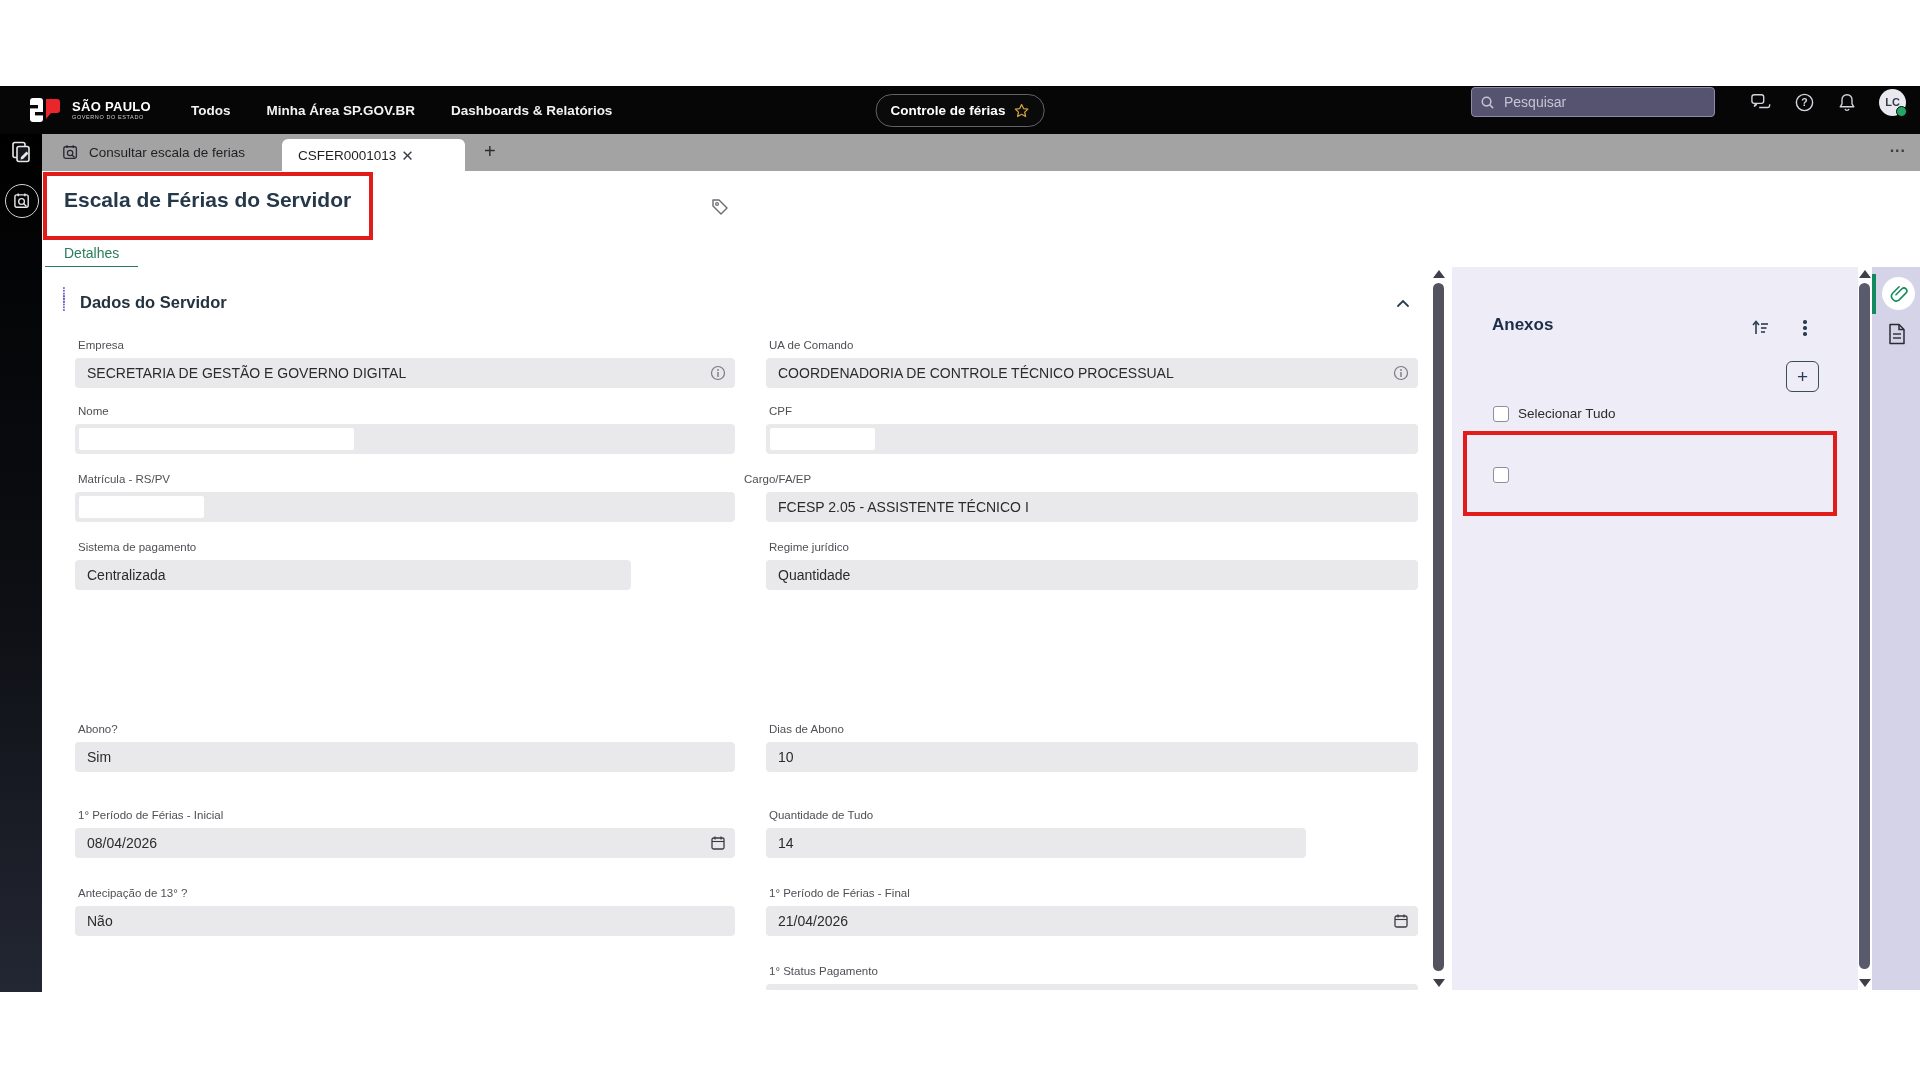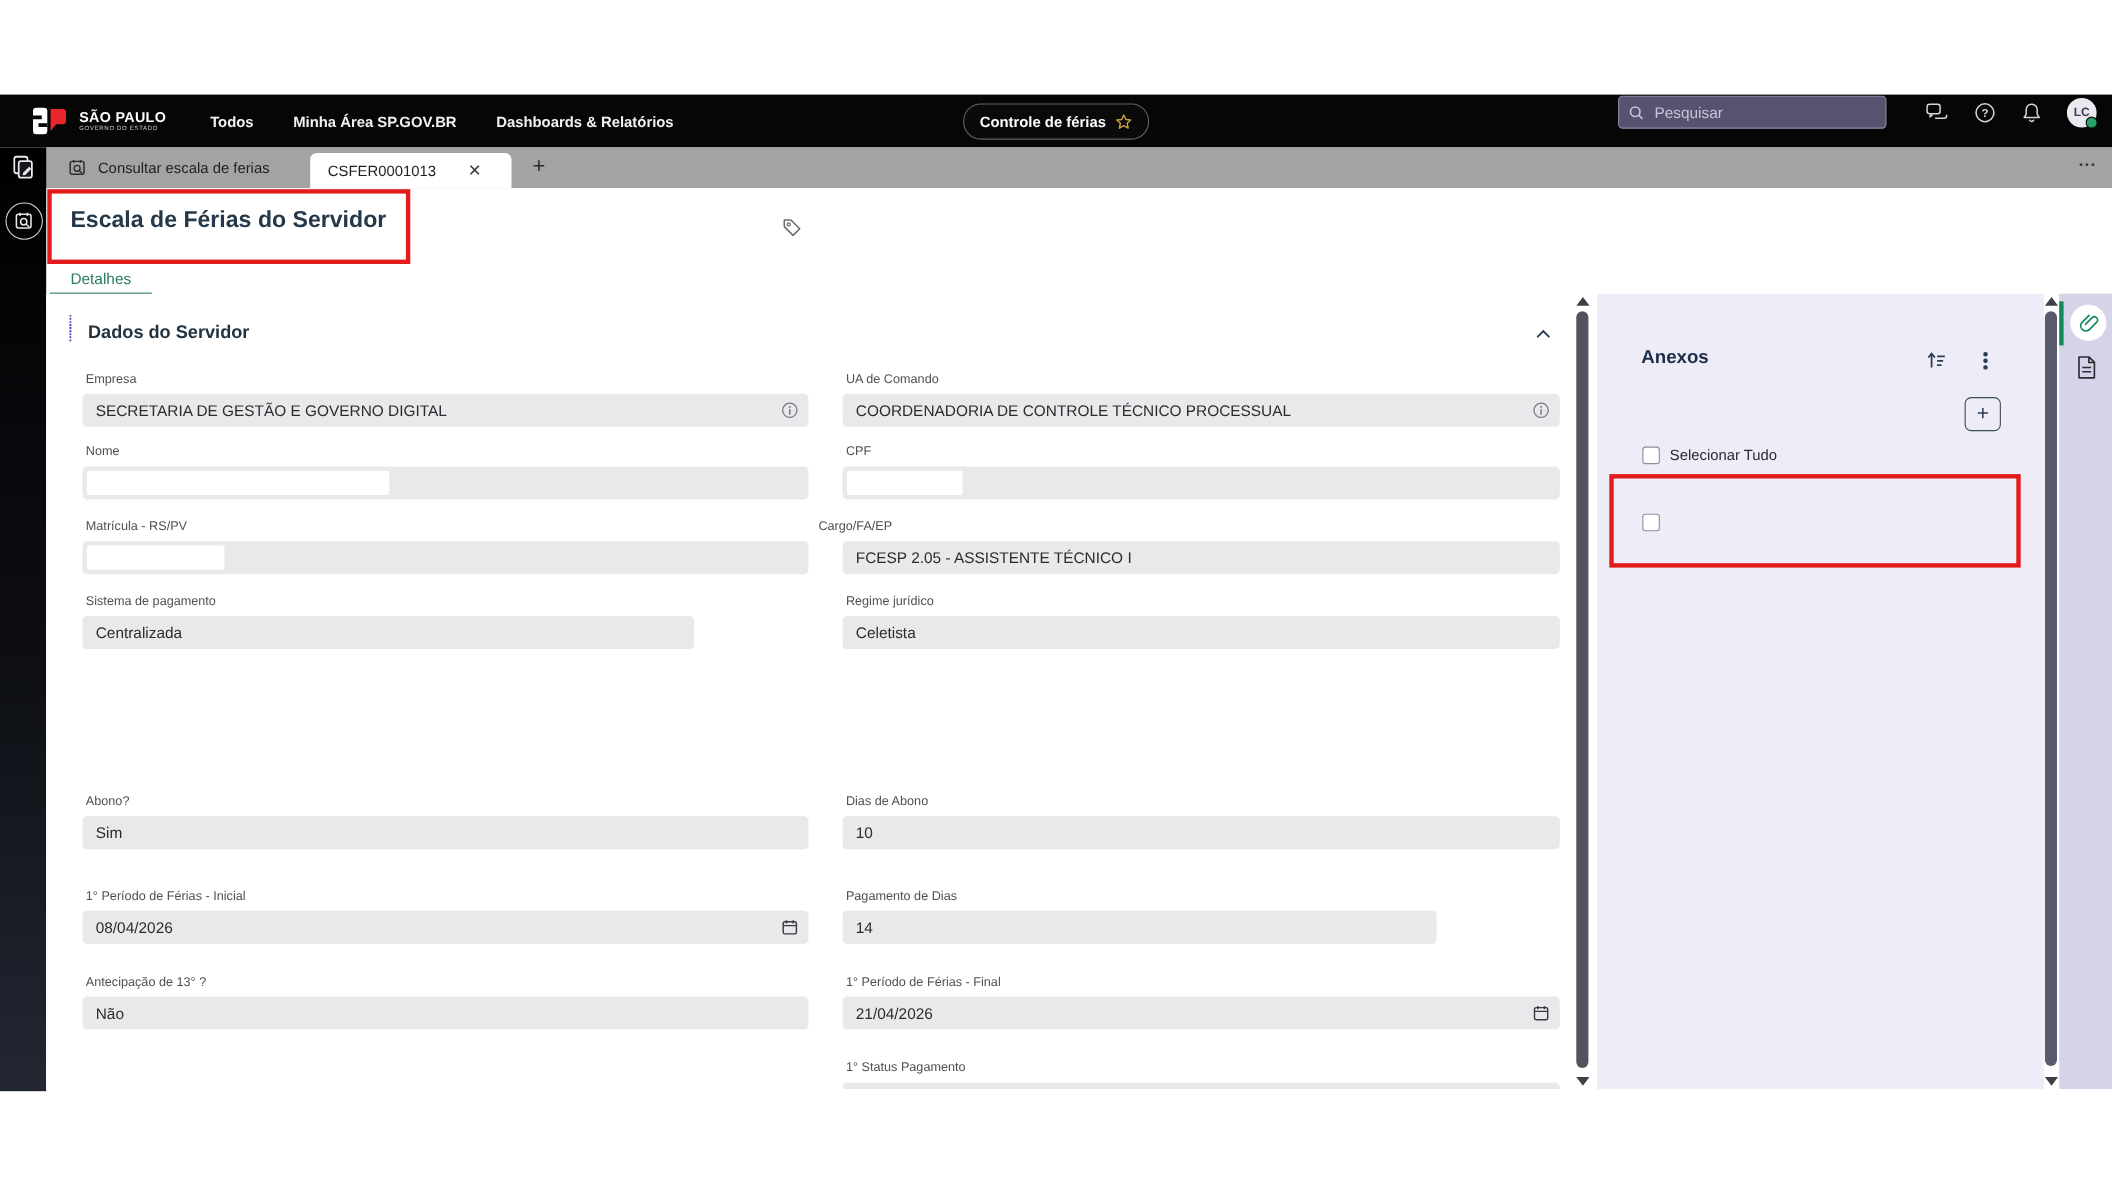--- a/index.html
+++ b/index.html
@@ -30,21 +30,21 @@
           font-size:11px;font-weight:bold;display:flex;align-items:center;justify-content:center;}
   .avatar .dot{position:absolute;right:-1px;bottom:-1px;width:9px;height:9px;border-radius:50%;
                background:#27a465;border:1.5px solid #060607;}
 
   
   .tabbar{position:absolute;left:38px;top:134px;width:1882px;height:37px;background:#a3a3a3;}
   .tab1{position:absolute;left:10px;top:0;height:37px;display:flex;align-items:center;gap:9px;
         padding:0 14px;cursor:pointer;}
   .tab1-label{font-size:13.5px;color:#1f1f24;}
   .tab-active{position:absolute;left:244px;top:5px;width:183px;height:32px;background:#fff;
-              border-radius:6px 6px 0 0;display:flex;align-items:center;padding:0 16px;gap:29px;
+              border-radius:6px 6px 0 0;display:flex;align-items:center;padding:0 16px;gap:5px;
               box-sizing:border-box;cursor:pointer;}
   .tab-active-label{font-size:13.5px;color:#1f1f24;}
   .tab-close{font-size:15px;color:#3c3c46;cursor:pointer;line-height:1;}
   .tab-new{position:absolute;left:446px;top:6px;font-size:20px;color:#2b2b33;cursor:pointer;}
   .tab-overflow{position:absolute;right:14px;top:4px;font-size:16px;letter-spacing:1px;color:#3c3c46;
                 font-weight:bold;cursor:pointer;}
 
   
   .leftrail{position:absolute;left:0;top:134px;width:42px;height:858px;
             background:linear-gradient(180deg,#000 0%,#0d0f14 55%,#232733 100%);}
@@ -274,41 +274,41 @@
         <div class="flabel" style="left: 702px; top: 206px;">Cargo/FA/EP</div>
         <div class="fvalue" style="left: 724px; top: 225px; width: 652px;">
           <span>FCESP 2.05 - ASSISTENTE TÉCNICO I</span>
         </div>
         <div class="flabel" style="left: 36px; top: 274px;">Sistema de pagamento</div>
         <div class="fvalue" style="left: 33px; top: 293px; width: 556px; align-items: center;">
           <span>Centralizada</span>
         </div>
         <div class="flabel" style="left: 727px; top: 274px;">Regime jurídico</div>
         <div class="fvalue" style="left: 724px; top: 293px; width: 652px;">
-          <span>Celetista</span>
+          <span>Quantidade</span>
         </div>
         <div class="flabel" style="left: 36px; top: 456px;">Abono?</div>
         <div class="fvalue" style="left: 33px; top: 475px; width: 660px;">
           <span>Sim</span>
         </div>
         <div class="flabel" style="left: 727px; top: 456px;">Dias de Abono</div>
         <div class="fvalue" style="left: 724px; top: 475px; width: 652px;">
           <span>10</span>
         </div>
         <div class="flabel" style="left: 36px; top: 542px;">1° Período de Férias - Inicial</div>
         <div class="fvalue" style="left: 33px; top: 561px; width: 660px;">
           <span>08/04/2026</span>
           <span class="ficon"><svg width="16" height="16" viewBox="0 0 16 16">
               <rect x="2" y="3" width="12" height="11" rx="1.5" fill="none" stroke="#3a3a40" stroke-width="1.3"></rect>
               <line x1="5" y1="1.5" x2="5" y2="4.5" stroke="#3a3a40" stroke-width="1.3"></line>
               <line x1="11" y1="1.5" x2="11" y2="4.5" stroke="#3a3a40" stroke-width="1.3"></line>
               <line x1="2" y1="6.5" x2="14" y2="6.5" stroke="#3a3a40" stroke-width="1.1"></line>
             </svg></span>
         </div>
-        <div class="flabel" style="left: 727px; top: 542px;">Pagamento de Dias</div>
+        <div class="flabel" style="left: 727px; top: 542px;">Quantidade de Tudo</div>
         <div class="fvalue" style="left: 724px; top: 561px; width: 540px;">
           <span>14</span>
         </div>
         <div class="flabel" style="left: 36px; top: 620px;">Antecipação de 13° ?</div>
         <div class="fvalue" style="left: 33px; top: 639px; width: 660px;">
           <span>Não</span>
         </div>
         <div class="flabel" style="left: 727px; top: 620px;">1° Período de Férias - Final</div>
         <div class="fvalue" style="left: 724px; top: 639px; width: 652px;">
           <span>21/04/2026</span>

